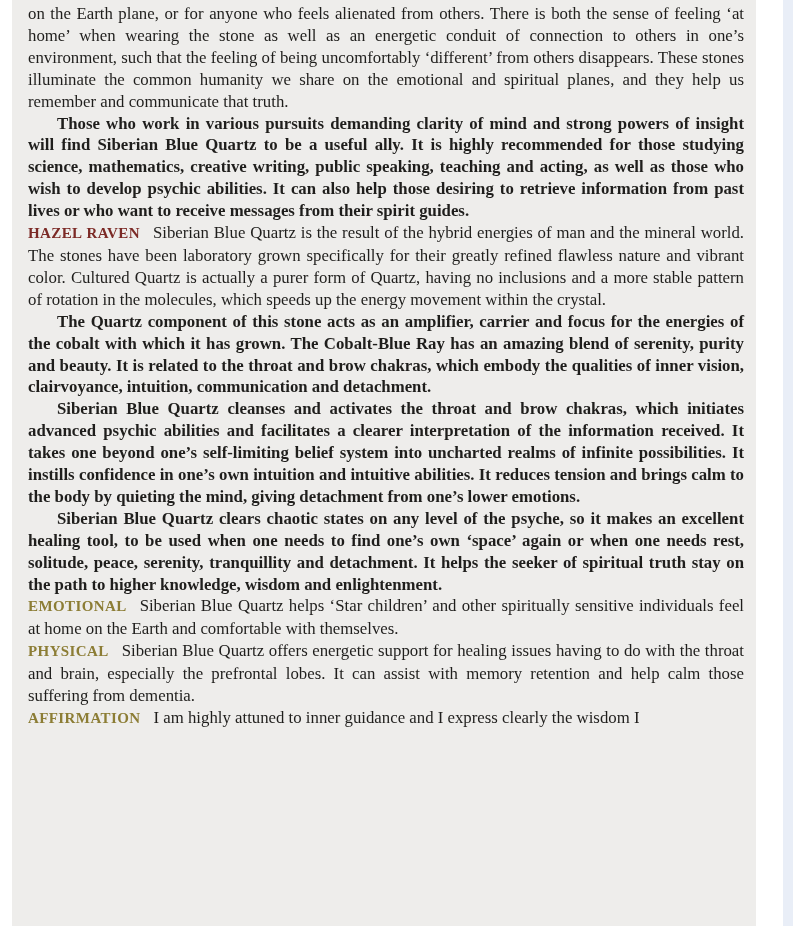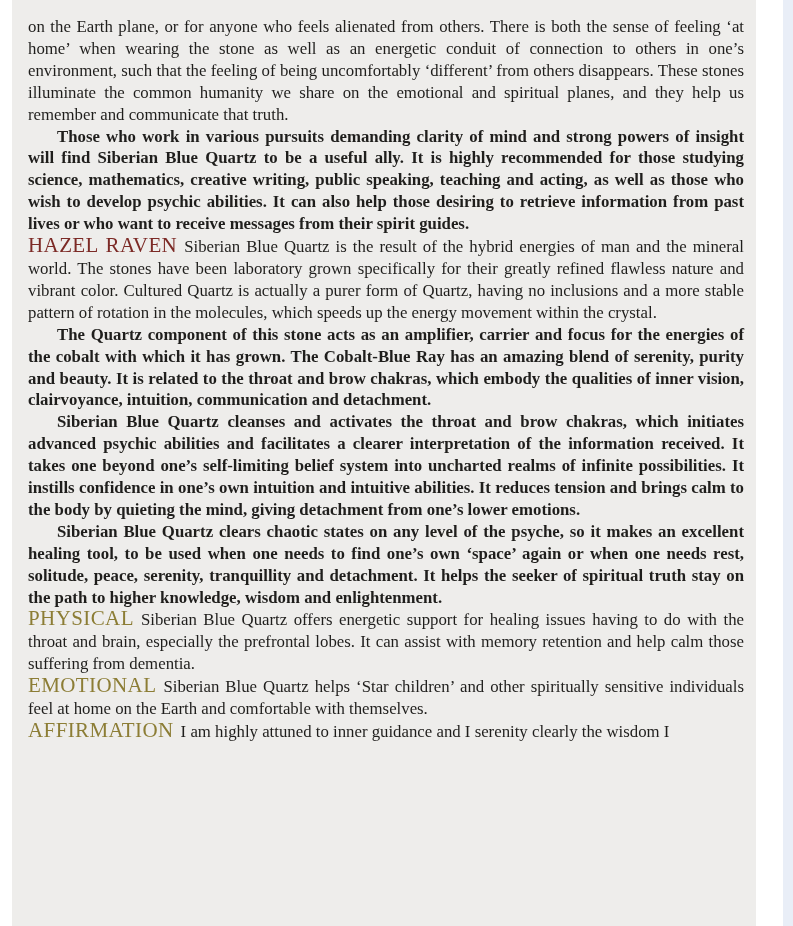--- a/index.html
+++ b/index.html
@@ -20,21 +20,21 @@
     left: 0; top: 0;
     width: 12px; height: 926px;
     background: #ffffff;
   }
   .book-page {
     position: absolute;
     left: 12px; top: 0;
     width: 744px; height: 926px;
     background: var(--page-bg, #eeedeb);
     box-sizing: border-box;
-    padding: 16px 12px 0 16px;
+    padding: 3px 12px 0 16px;
   }
   .right-margin {
     position: absolute;
     left: 756px; top: 0;
     width: 27px; height: 926px;
     background: #ffffff;
   }
   .scroll-strip {
     position: absolute;
     left: 783px; top: 0;
@@ -50,42 +50,42 @@
     font-family: "Liberation Serif", serif;
     font-size: 16.8px;
     line-height: 21.9px;
     color: var(--body-text, #1f1e1c);
   }
   .text-column p.indent {
     text-indent: 29px;
     font-weight: bold;
   }
   .para-label {
-    font-weight: 400;
-    font-size: 21px;
+    font-weight: 700;
+    font-size: 15px;
     letter-spacing: 0.4px;
-    margin-right: 7px;
+    margin-right: 13px;
     white-space: nowrap;
   }
   .para-label.author { color: var(--author-label, #7c2a26); }
   .para-label.section { color: var(--section-label, #8c7d35); }
 </style>
 </head>
 <body>
 
 <div class="reader">
   <div class="left-margin"></div>
   <div class="book-page">
     <div class="text-column" id="text-column">
         <p class="para continuation"><span>on the Earth plane, or for anyone who feels alienated from others. There is both the sense of feeling ‘at home’ when wearing the stone as well as an energetic conduit of connection to others in one’s environment, such that the feeling of being uncomfortably ‘different’ from others disappears. These stones illuminate the common humanity we share on the emotional and spiritual planes, and they help us remember and communicate that truth.</span></p>
         <p class="para indent"><span>Those who work in various pursuits demanding clarity of mind and strong powers of insight will find Siberian Blue Quartz to be a useful ally. It is highly recommended for those studying science, mathematics, creative writing, public speaking, teaching and acting, as well as those who wish to develop psychic abilities. It can also help those desiring to retrieve information from past lives or who want to receive messages from their spirit guides.</span></p>
         <p class="para labeled"><span class="para-label author">HAZEL RAVEN</span><span>Siberian Blue Quartz is the result of the hybrid energies of man and the mineral world. The stones have been laboratory grown specifically for their greatly refined flawless nature and vibrant color. Cultured Quartz is actually a purer form of Quartz, having no inclusions and a more stable pattern of rotation in the molecules, which speeds up the energy movement within the crystal.</span></p>
         <p class="para indent"><span>The Quartz component of this stone acts as an amplifier, carrier and focus for the energies of the cobalt with which it has grown. The Cobalt-Blue Ray has an amazing blend of serenity, purity and beauty. It is related to the throat and brow chakras, which embody the qualities of inner vision, clairvoyance, intuition, communication and detachment.</span></p>
         <p class="para indent"><span>Siberian Blue Quartz cleanses and activates the throat and brow chakras, which initiates advanced psychic abilities and facilitates a clearer interpretation of the information received. It takes one beyond one’s self-limiting belief system into uncharted realms of infinite possibilities. It instills confidence in one’s own intuition and intuitive abilities. It reduces tension and brings calm to the body by quieting the mind, giving detachment from one’s lower emotions.</span></p>
         <p class="para indent"><span>Siberian Blue Quartz clears chaotic states on any level of the psyche, so it makes an excellent healing tool, to be used when one needs to find one’s own ‘space’ again or when one needs rest, solitude, peace, serenity, tranquillity and detachment. It helps the seeker of spiritual truth stay on the path to higher knowledge, wisdom and enlightenment.</span></p>
+        <p class="para labeled"><span class="para-label section">EMOTIONAL</span><span>Siberian Blue Quartz helps ‘Star children’ and other spiritually sensitive individuals feel at home on the Earth and comfortable with themselves.</span></p>
         <p class="para labeled"><span class="para-label section">PHYSICAL</span><span>Siberian Blue Quartz offers energetic support for healing issues having to do with the throat and brain, especially the prefrontal lobes. It can assist with memory retention and help calm those suffering from dementia.</span></p>
-        <p class="para labeled"><span class="para-label section">EMOTIONAL</span><span>Siberian Blue Quartz helps ‘Star children’ and other spiritually sensitive individuals feel at home on the Earth and comfortable with themselves.</span></p>
-        <p class="para labeled"><span class="para-label section">AFFIRMATION</span><span>I am highly attuned to inner guidance and I serenity clearly the wisdom I</span></p>
+        <p class="para labeled"><span class="para-label section">AFFIRMATION</span><span>I am highly attuned to inner guidance and I express clearly the wisdom I</span></p>
       </div>
   </div>
   <div class="right-margin"></div>
   <div class="scroll-strip"></div>
 </div>
 
 </body></html>

